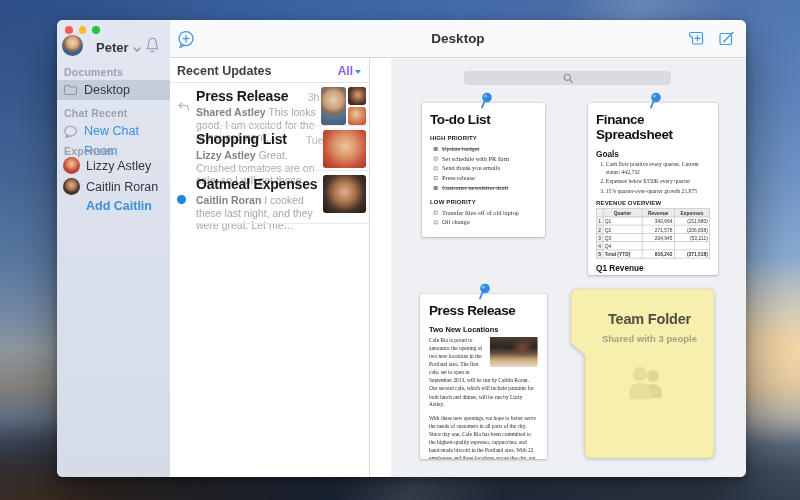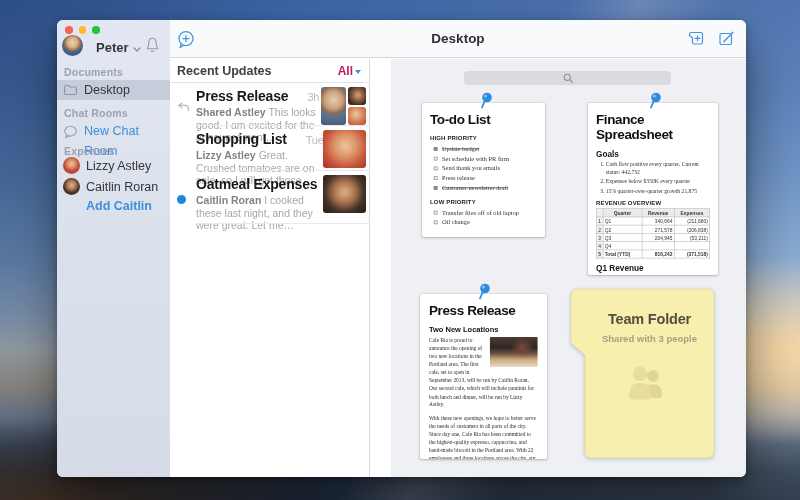--- a/index.html
+++ b/index.html
@@ -50,21 +50,21 @@
   .tb-ic { position:absolute; top:10px; cursor:pointer; }
   .ic-bubble-plus { left:6px; }
   .ic-folder-plus { right:41px; }
   .ic-compose { right:10px; }
 
   
   .midcol { position:absolute; left:113px; top:39px; bottom:0; width:200px;
     background:#fff; border-right:1px solid #d8d9dd; }
   .mid-header { position:relative; height:24px; border-bottom:1px solid #e3e4e7; }
   .mid-header .h { position:absolute; left:7px; top:5px; font-size:12.5px; font-weight:bold; color:#3e4044; }
-  .filter { position:absolute; right:8px; top:5px; font-size:12px; color:#be185d; font-weight:bold; cursor:pointer; }
+  .filter { position:absolute; right:8px; top:5px; font-size:12px; color:#8b5cf6; font-weight:bold; cursor:pointer; }
   .caret { display:inline-block; width:0; height:0; border-left:3.5px solid transparent;
     border-right:3.5px solid transparent; border-top:4px solid #3d8fdb; margin-left:2px; vertical-align:middle; }
   .update-row { position:relative; padding:5px 52px 0 26px; }
   .update-row::after { content:""; position:absolute; left:26px; right:0; bottom:0; height:1px; background:#e9e9ec; }
   .row1 { height:43px; } .row2 { height:45px; } .row3 { height:53px; }
   .u-title { font-size:14px; font-weight:bold; color:#17181a; letter-spacing:-.2px; white-space:nowrap; }
   .u-time { font-size:11px; color:#b7bac0; font-weight:normal; margin-left:19px; }
   .u-line { font-size:10.5px; color:#a4a7ad; line-height:12.5px; margin-top:2px; }
   .u-name { color:#7f8288; font-weight:bold; }
   .u-avatars { position:absolute; top:4px; right:3px; display:flex; gap:2px; }
@@ -165,21 +165,21 @@
     <div class="sec-h" style="top:46px">Documents</div>
     <div class="side-row sel" style="top:60px">
       <span class="ic">
           <svg width="15" height="12" viewBox="0 0 15 12">
             <path d="M1.5 3 Q1.5 1.5 3 1.5 H5.8 L7.2 3 H12 Q13.5 3 13.5 4.5 V9 Q13.5 10.5 12 10.5 H3 Q1.5 10.5 1.5 9 Z" fill="none" stroke="#8d95a5" stroke-width="1.1"></path>
           </svg>
         </span>
       <span class="lbl">Desktop</span>
     </div>
 
-    <div class="sec-h" style="top:87px">Chat Rooms</div>
+    <div class="sec-h" style="top:87px">Chat Recent</div>
     <div class="side-row blue" style="top:101px">
       <span class="ic">
           <svg width="15" height="14" viewBox="0 0 15 14">
             <ellipse cx="7.5" cy="6.2" rx="5.8" ry="4.9" fill="none" stroke="#97a0b2" stroke-width="1.1"></ellipse>
             <path d="M3.6 10 L2.8 12.6 L6.3 10.9" fill="none" stroke="#97a0b2" stroke-width="1.1" stroke-linejoin="round"></path>
           </svg>
         </span>
       <span class="lbl">New Chat Room</span>
     </div>
 

